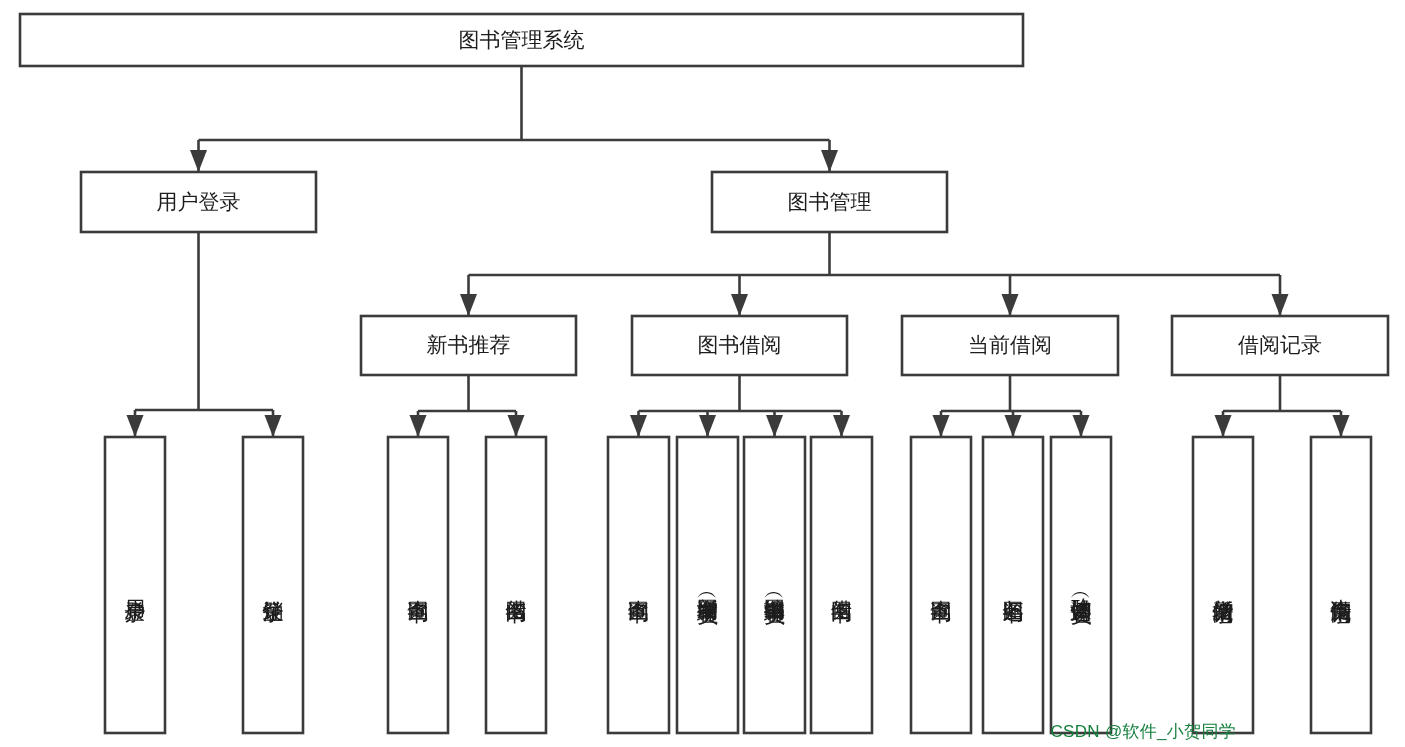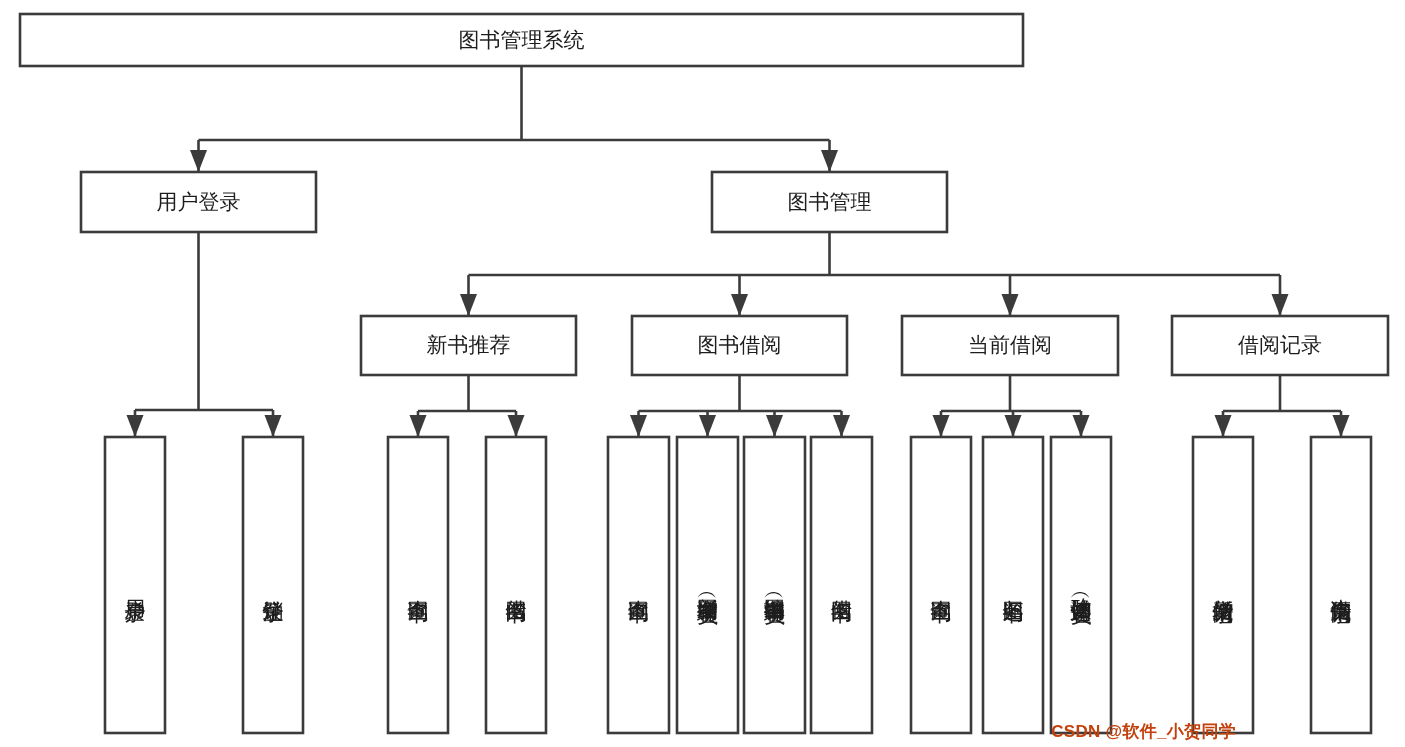--- a/index.html
+++ b/index.html
@@ -62,24 +62,23 @@
     justify-content: center;
     white-space: nowrap;
     pointer-events: none;
   }
   .watermark {
     position: absolute;
     right: 8px;
     bottom: 4px;
     font-family: "Liberation Sans", "DejaVu Sans", sans-serif;
     font-size: 17px;
-    color: #c2410c;
+    color: #15803d;
     white-space: nowrap;
     letter-spacing: 0.3px;
-    font-weight: bold;
   }
 </style>
 </head>
 <body>
 
 <div id="diagram-root">
 
   <svg id="tree-svg" viewBox="0 0 1405 747" xmlns="http://www.w3.org/2000/svg">
 
     <g id="connectors-layer">

